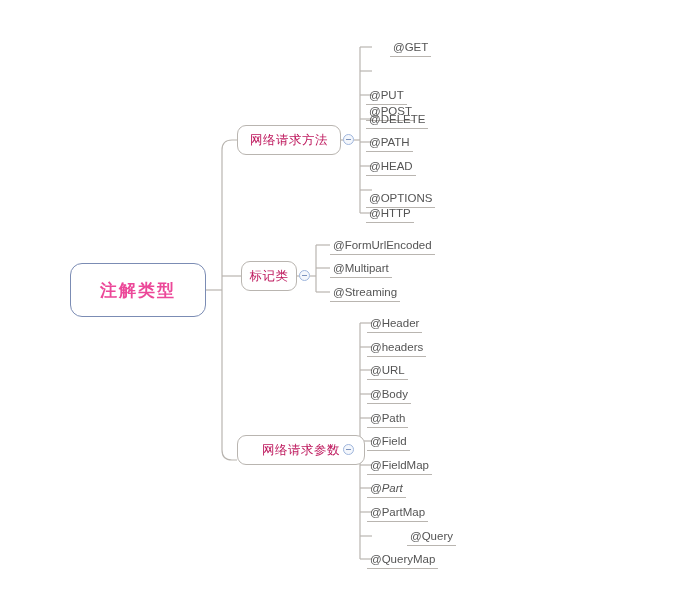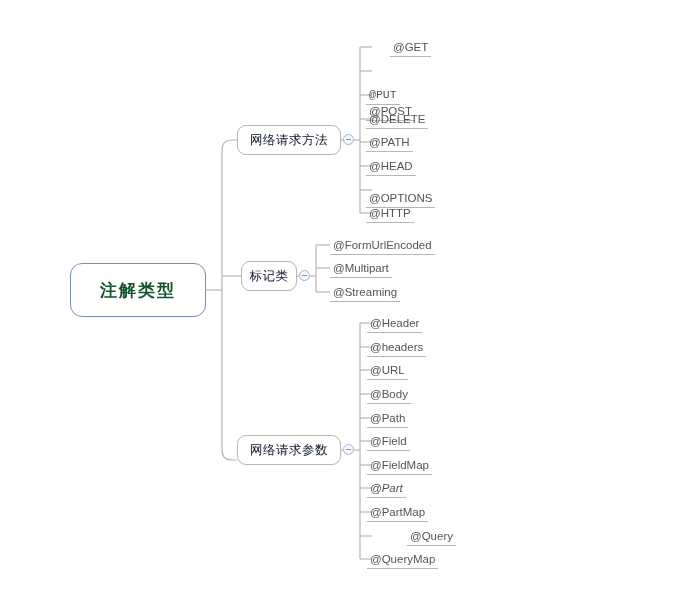--- a/index.html
+++ b/index.html
@@ -43,46 +43,46 @@
     border: 1.6px solid #7b8cb4;
     border-radius: 12px;
     background: #ffffff;
     display: flex;
     align-items: center;
     justify-content: center;
   }
   .root-node .root-label {
     font-size: 17px;
     font-weight: bold;
-    color: #14532d;
+    color: #ec4899;
     letter-spacing: 2px;
   }
 
   
   .branch-node {
     position: absolute;
     box-sizing: border-box;
     border: 1.2px solid #b9b5b0;
     border-radius: 9px;
     background: #ffffff;
     display: flex;
     align-items: center;
     justify-content: center;
     height: 30px;
   }
   .branch-node .branch-label {
     font-size: 12.5px;
-    color: #0f172a;
+    color: #be185d;
     letter-spacing: 0.5px;
     white-space: nowrap;
   }
 
   #branch-node-0 { left: 237px; top: 125px; width: 104px; }
   #branch-node-1 { left: 241px; top: 261px; width: 56px;  }
-  #branch-node-2 { left: 237px; top: 435px; width: 104px; }
+  #branch-node-2 { left: 237px; top: 435px; width: 128px; }
 
   
   .collapse-toggle {
     position: absolute;
     width: 11px;
     height: 11px;
     box-sizing: border-box;
     border: 1.2px solid #9fb6dd;
     border-radius: 50%;
     background: #f4f7fc;
@@ -190,21 +190,21 @@
   <div class="collapse-toggle" id="collapse-toggle-0"></div>
   <div class="collapse-toggle" id="collapse-toggle-1"></div>
   <div class="collapse-toggle" id="collapse-toggle-2"></div>
 
   <div class="leaf-item" style="left:390px; top:34px;">
       <span class="leaf-label">@GET</span>
     </div>
   <div class="leaf-item" style="left:366px; top:58px;margin-top:40px;">
       <span class="leaf-label">@POST</span>
     </div>
-  <div class="leaf-item" style="left:366px; top:82px;font-family:Liberation Mono, monospace;">
+  <div class="leaf-item" style="left:366px; top:82px;">
       <span class="leaf-label">@PUT</span>
     </div>
   <div class="leaf-item" style="left:366px; top:106px;">
       <span class="leaf-label">@DELETE</span>
     </div>
   <div class="leaf-item" style="left:366px; top:129px;">
       <span class="leaf-label">@PATH</span>
     </div>
   <div class="leaf-item" style="left:366px; top:153px;">
       <span class="leaf-label">@HEAD</span>

